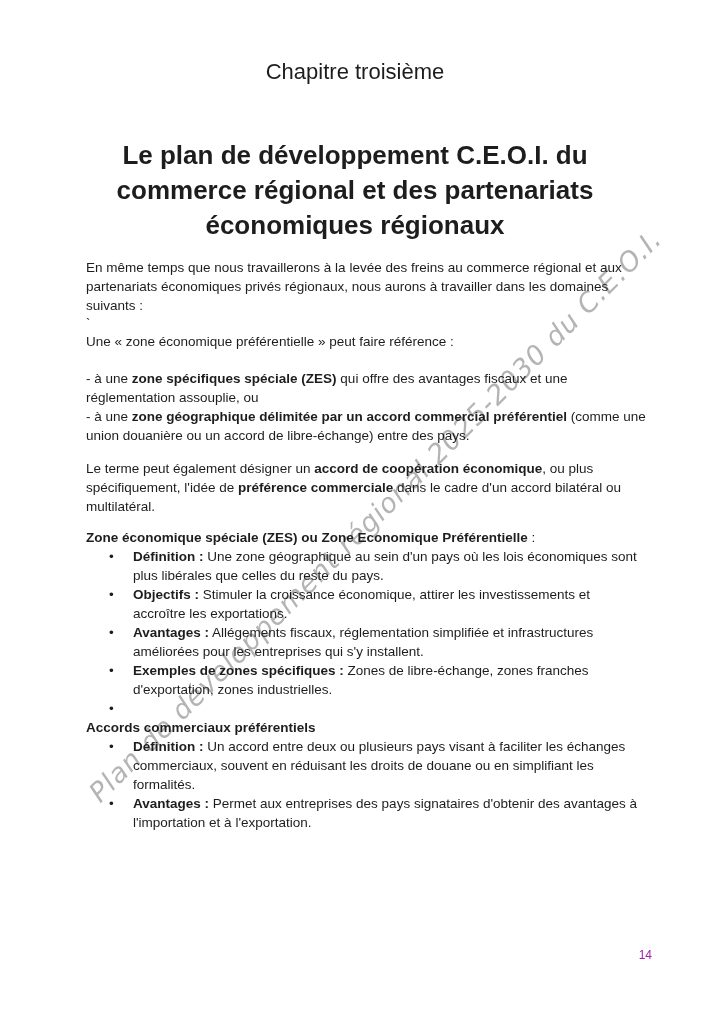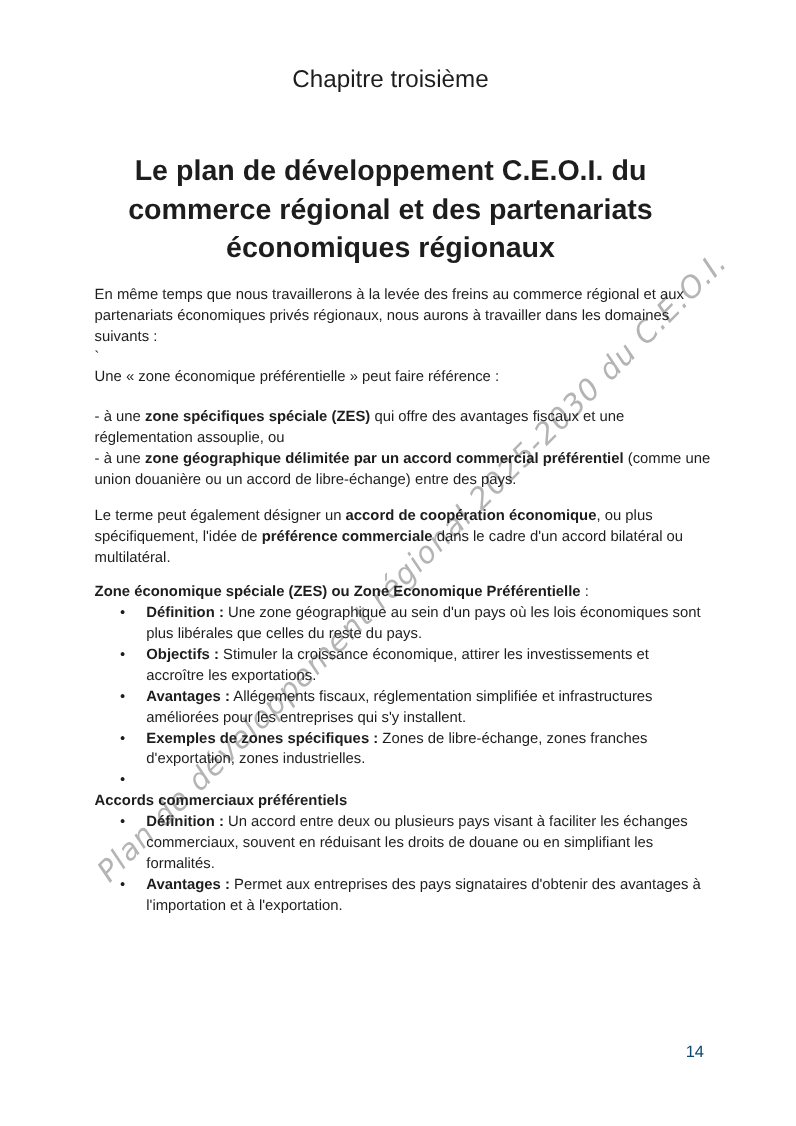--- a/index.html
+++ b/index.html
@@ -24,21 +24,21 @@
   .content .gap13{margin-bottom:13px;}
   .content .gap18{margin-bottom:18px;}
   .content .gap14{margin-bottom:14px;}
   .content .gap12{margin-bottom:12px;}
   .stray{line-height:17px;font-size:13px;}
   .b{font-weight:700;}
   h3{font-size:13.5px;line-height:19px;margin:0;font-weight:400;}
   ul.doc-list{list-style:none;margin:0;padding:0 0 0 47px;}
   ul.doc-list li{position:relative;min-height:19px;}
   ul.doc-list li::before{content:"\2022";position:absolute;left:-24px;top:0;font-size:13.5px;color:#1d1d1d;}
-  .page-number{position:absolute;top:948px;right:84px;font-size:15px;color:#0c4a6e;z-index:1;}
+  .page-number{position:absolute;top:948px;right:72px;font-size:12px;color:#a21caf;z-index:1;}
 </style>
 </head>
 <body>
 
 <div class="watermark" style="color: rgb(155, 155, 155);">Plan de développement régional 2025-2030 du C.E.O.I.</div>
 
 <div class="page">
 
   <h1 class="chapter">Chapitre troisième</h1>
 

